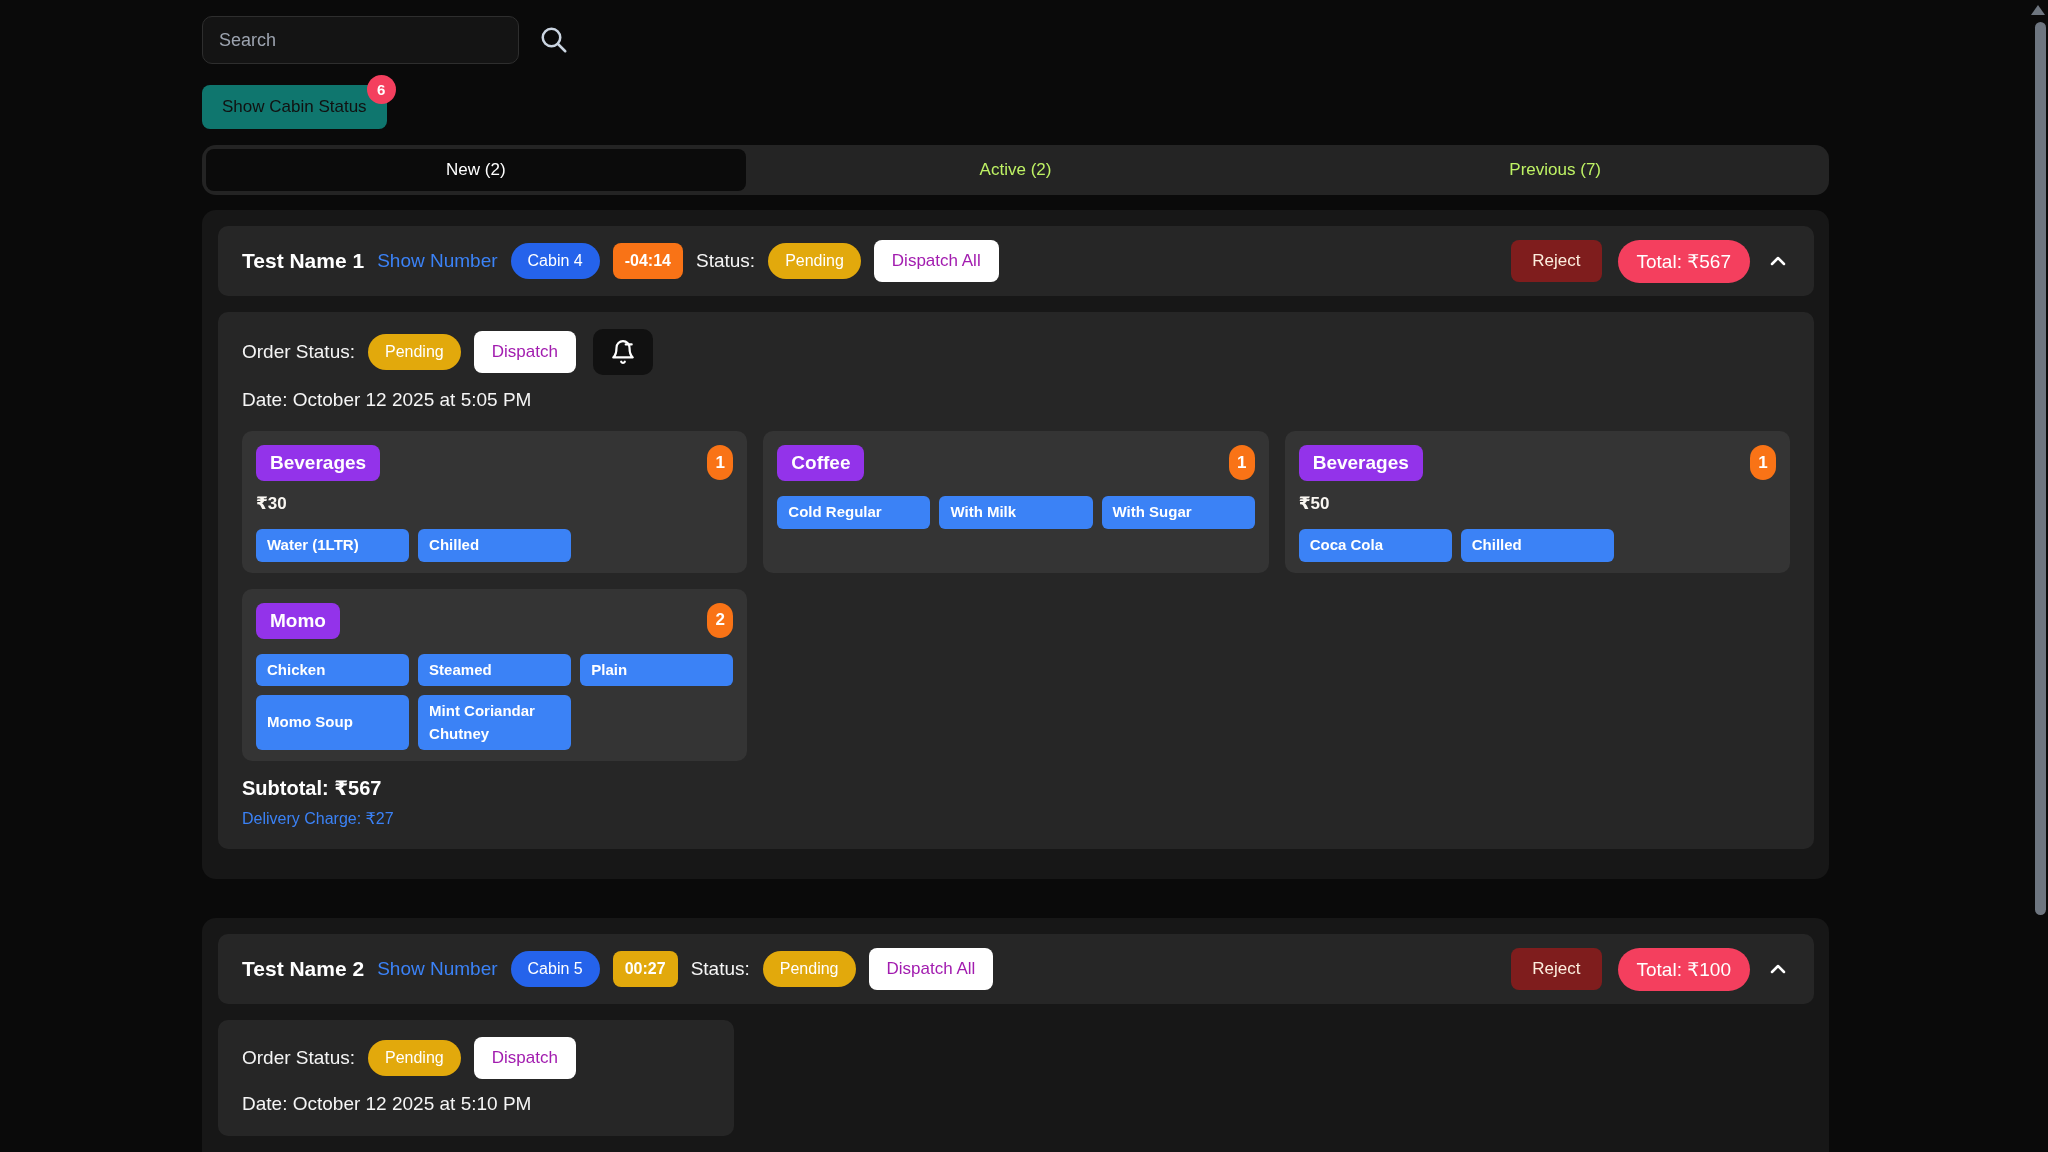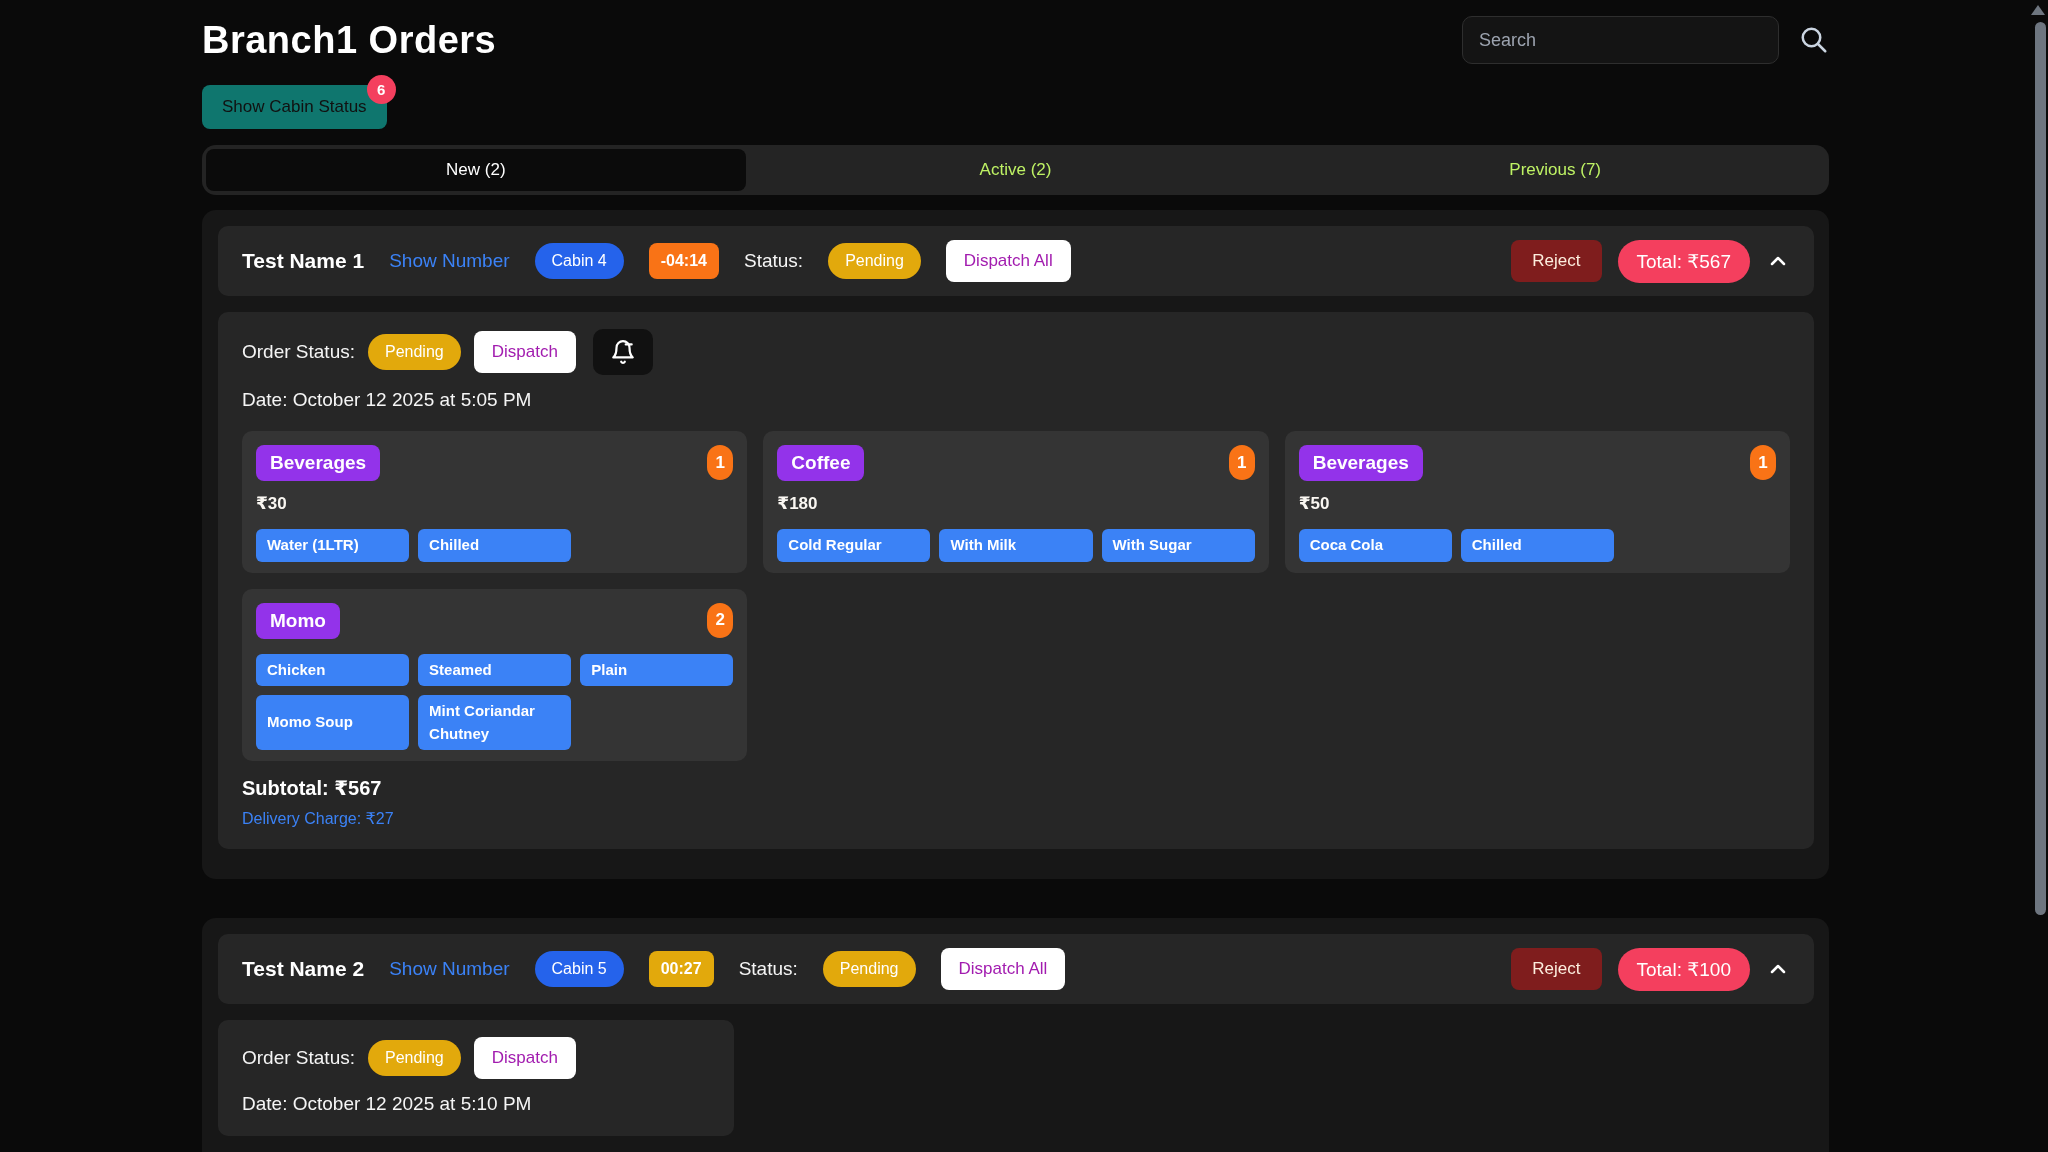--- a/index.html
+++ b/index.html
@@ -52,21 +52,21 @@
   .order-card {
     background: var(--card_bg, #171717); border-radius:14px;
     padding:16px 15px 30px 16px;
   }
   .order-card + .order-card { margin-top:39px; }
 
   .order-header {
     height:70px; background: var(--panel_bg, #262626); border-radius:10px;
     display:flex; align-items:center; justify-content:space-between; padding:0 24px;
   }
-  .oh-left { display:flex; align-items:center; gap:25px; }
+  .oh-left { display:flex; align-items:center; gap:13px; }
   .oh-right { display:flex; align-items:center; gap:16px; }
   .order-name { font-size:21px; font-weight:bold; }
   .show-number { font-size:19px; color: var(--tag_blue, #3b82f6); cursor:pointer; }
   .pill { border-radius:999px; font-weight:normal; color:#fff; display:inline-flex; align-items:center; }
   .cabin-pill { background: var(--cabin_blue, #2563eb); font-size:16px; padding:9px 17px; }
   .timer-badge { border-radius:8px; font-size:16px; font-weight:bold; padding:9px 12px; color:#fff; }
   .timer-orange { background: var(--orange, #f97316); }
   .timer-yellow { background: var(--yellow, #eab308); }
   .status-label, .os-label { font-size:19px; color:#f5f5f5; }
   .pending-pill { background: var(--yellow, #eab308); font-size:16px; padding:9px 17px; }
@@ -133,21 +133,20 @@
     background:#6e7680; border-radius:6px;
   }
 </style>
 </head>
 <body>
 
 <div class="container">
 
   
   <div class="topbar">
-    <h1 class="page-title">Branch1 Orders</h1>
     <div class="search-wrap">
       <input class="search-input" type="text" placeholder="Search" style="">
       <svg class="search-icon" viewBox="0 0 24 24" fill="none" stroke="#cbd5e1" stroke-width="2" stroke-linecap="round">
         <circle cx="10" cy="10" r="7"></circle>
         <line x1="15.2" y1="15.2" x2="21" y2="21"></line>
       </svg>
     </div>
   </div>
 
   
@@ -213,21 +212,20 @@
             <span class="tag">Water (1LTR)</span>
             <span class="tag">Chilled</span>
           </div>
         </div>
 
         <div class="item-card">
           <div class="ic-top">
             <span class="cat-badge">Coffee</span>
             <span class="qty-badge">1</span>
           </div>
-          <div class="item-price">₹180</div>
           <div class="tags-grid">
             <span class="tag">Cold Regular</span>
             <span class="tag">With Milk</span>
             <span class="tag">With Sugar</span>
           </div>
         </div>
 
         <div class="item-card">
           <div class="ic-top">
             <span class="cat-badge">Beverages</span>

